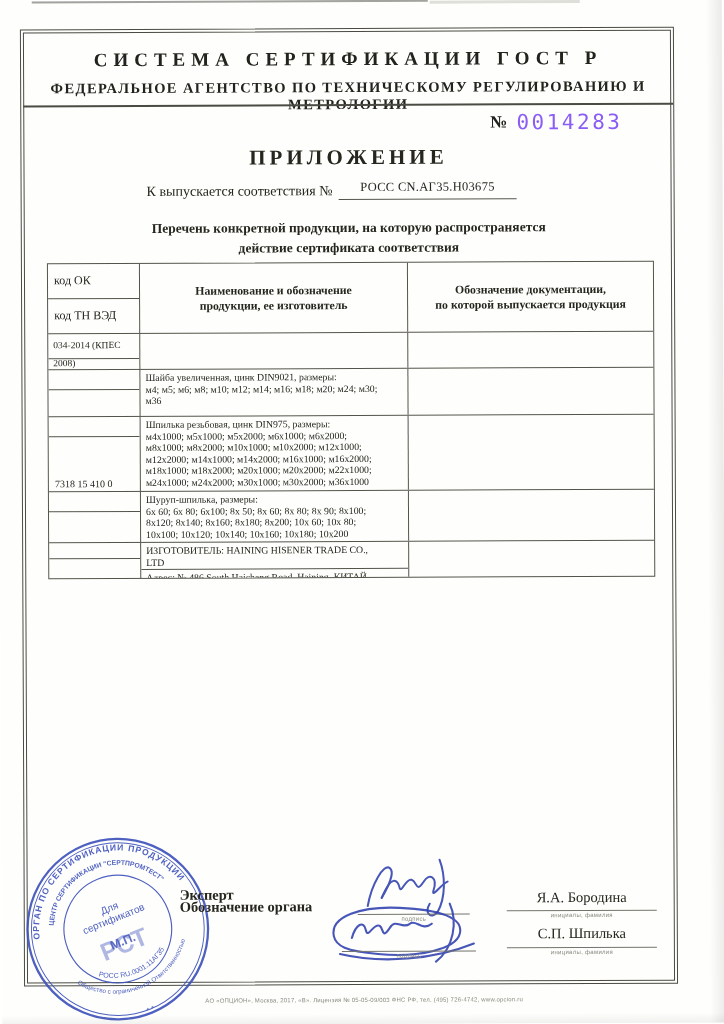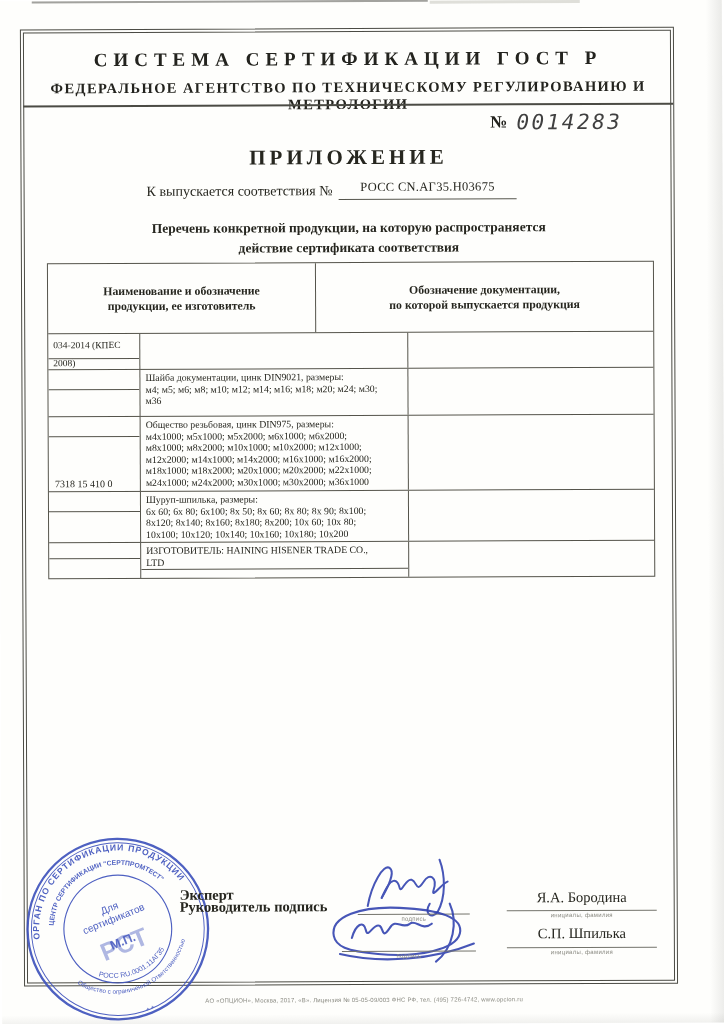--- a/index.html
+++ b/index.html
@@ -19,21 +19,21 @@
   .frame-inner { position:absolute; inset:2px; border:1px solid #4b4b44; }
 
   .sys-title { position:absolute; top:48px; left:30px; width:640px; text-align:center;
                font-size:19px; font-weight:bold; letter-spacing:6px; color:#23231e; }
   .agency-title { position:absolute; top:79px; left:28px; width:644px; text-align:center;
                font-size:14.5px; font-weight:bold; letter-spacing:1.4px; color:#23231e; }
   .header-rule { position:absolute; left:25px; top:104px; width:650px; height:2px; background:#4b4b44; }
 
   .serial { position:absolute; top:111px; left:492px; display:flex; align-items:center; gap:9px; }
   .serial-prefix { font-size:17px; font-weight:bold; color:#23231e; }
-  .serial-number { font-family:"DejaVu Sans Mono", monospace; font-size:21px; letter-spacing:2.5px; color:#404040;font-style:italic; }
+  .serial-number { font-family:"DejaVu Sans Mono", monospace; font-size:21px; letter-spacing:2.5px; color:#8b5cf6; }
 
   .doc-title { position:absolute; top:145px; left:30px; width:640px; text-align:center;
                font-size:21px; font-weight:bold; letter-spacing:4px; }
 
   .cert-line { position:absolute; top:183px; left:148px; font-size:14px; white-space:nowrap; }
   .cert-num-wrap { display:inline-block; border-bottom:1.2px solid #55554c; min-width:178px; text-align:center; margin-left:6px; }
   .cert-num { position:relative; top:-4px; font-size:12.5px; letter-spacing:.3px;margin-top:21px; }
 
   .purpose1 { position:absolute; top:220px; left:30px; width:640px; text-align:center; font-size:13.5px; font-weight:bold; }
   .purpose2 { position:absolute; top:240px; left:30px; width:640px; text-align:center; font-size:13.5px; font-weight:bold; }
@@ -113,20 +113,24 @@
   <div class="cert-line">
     <span>К выпускается соответствия №</span><span class="cert-num-wrap"><span class="cert-num">РОСС CN.АГ35.Н03675</span></span>
   </div>
 
   <div class="purpose1">Перечень конкретной продукции,  на которую распространяется</div>
   <div class="purpose2">действие сертификата соответствия</div>
 
   <div class="doc-table">
 
     <div class="t-row t-hrow">
+      <div class="c1">
+        <div class="h-half h-half-top">код ОК</div>
+        <div class="h-half">код ТН ВЭД</div>
+      </div>
       <div class="c2">
         <div class="h-center">Наименование и обозначение
 продукции, ее изготовитель</div>
       </div>
       <div class="c3">
         <div class="h-center">Обозначение документации,
 по которой выпускается продукция</div>
       </div>
     </div>
 
@@ -140,34 +144,34 @@
         </div>
       <div class="c3"></div>
     </div>
 
     <div class="t-row row-b">
       <div class="c1">
         <div class="c1-strip"></div>
         <div class="c1-code">7318 22 000 9</div>
       </div>
       <div class="c2">
-          <div class="c2-desc">Шайба документации, цинк DIN9021, размеры:
+          <div class="c2-desc">Шайба увеличенная, цинк DIN9021, размеры:
 м4; м5; м6; м8; м10; м12; м14; м16; м18; м20; м24;  м30;
 м36</div>
         </div>
       <div class="c3"></div>
     </div>
 
     <div class="t-row row-c">
       <div class="c1">
         <div class="c1-strip"></div>
         <div class="c1-code">7318 15 410 0</div>
       </div>
       <div class="c2">
-          <div class="c2-desc">Общество резьбовая, цинк DIN975, размеры:
+          <div class="c2-desc">Шпилька резьбовая, цинк DIN975, размеры:
 м4х1000; м5х1000; м5х2000; м6х1000; м6х2000;
 м8х1000; м8х2000; м10х1000; м10х2000; м12х1000;
 м12х2000; м14х1000; м14х2000; м16х1000; м16х2000;
 м18х1000; м18х2000; м20х1000; м20х2000; м22х1000;
 м24х1000; м24х2000; м30х1000; м30х2000; м36х1000</div>
         </div>
       <div class="c3"></div>
     </div>
 
     <div class="t-row row-d">
@@ -184,20 +188,21 @@
       <div class="c3"></div>
     </div>
 
     <div class="t-row row-e">
       <div class="c1">
         <div class="c1-strip-sm"></div>
       </div>
       <div class="c2">
         <div class="c2-desc c2-desc-b">ИЗГОТОВИТЕЛЬ: HAINING HISENER TRADE CO.,
 LTD</div>
+        <div class="c2-desc">Адрес: № 486 South Haichang Road, Haining, КИТАЙ</div>
       </div>
       <div class="c3"></div>
     </div>
 
   </div>
 
   <svg class="stamp-svg" viewBox="0 0 200 200">
     <g transform="rotate(-22 100 100)" fill="#4054bd" font-family="Liberation Sans, sans-serif">
       <circle cx="100" cy="100" r="94" fill="none" stroke="#4054bd" stroke-width="2.4"></circle>
       <circle cx="100" cy="100" r="90" fill="none" stroke="#4054bd" stroke-width="1"></circle>
@@ -213,21 +218,21 @@
       <text font-size="7" font-weight="bold"><textPath href="#arcIT" startOffset="50%" text-anchor="middle">ЦЕНТР СЕРТИФИКАЦИИ "СЕРТПРОМТЕСТ"</textPath></text>
       <text font-size="7.4"><textPath href="#arcIB" startOffset="50%" text-anchor="middle">РОСС RU.0001.11АГ35</textPath></text>
       <text x="100" y="80" text-anchor="middle" font-size="10.5">Для</text>
       <text x="100" y="92" text-anchor="middle" font-size="10.5">сертификатов</text>
       <text x="100" y="126" text-anchor="middle" font-size="26" font-weight="bold" opacity="0.45">РСТ</text>
       <text x="100" y="118" text-anchor="middle" font-size="13" font-weight="bold" opacity="0.9">М.П.</text>
       <text x="100" y="193" text-anchor="middle" font-size="8">* *</text>
     </g>
   </svg>
 
-  <div class="sig-label-head">Руководитель подпись</div>
+  <div class="sig-label-head">Обозначение органа</div>
   <div class="sig-label-expert">Эксперт</div>
 
   <svg class="sig-svg sig1-svg" viewBox="0 0 130 64">
     <g fill="none" stroke="#2e3fae" stroke-width="2" stroke-linecap="round" opacity="0.88">
       <path d="M 14,52 C 18,30 30,10 36,14 C 42,18 34,34 28,44"></path>
       <path d="M 28,44 C 38,20 44,26 46,34 C 48,40 52,24 58,26 C 64,28 62,40 70,28 C 76,18 84,24 80,36 C 77,46 88,30 94,28"></path>
       <path d="M 86,6 C 92,22 92,44 84,58 C 78,66 70,60 76,50"></path>
     </g>
   </svg>
   <div class="sig-line sig-line1"></div>

